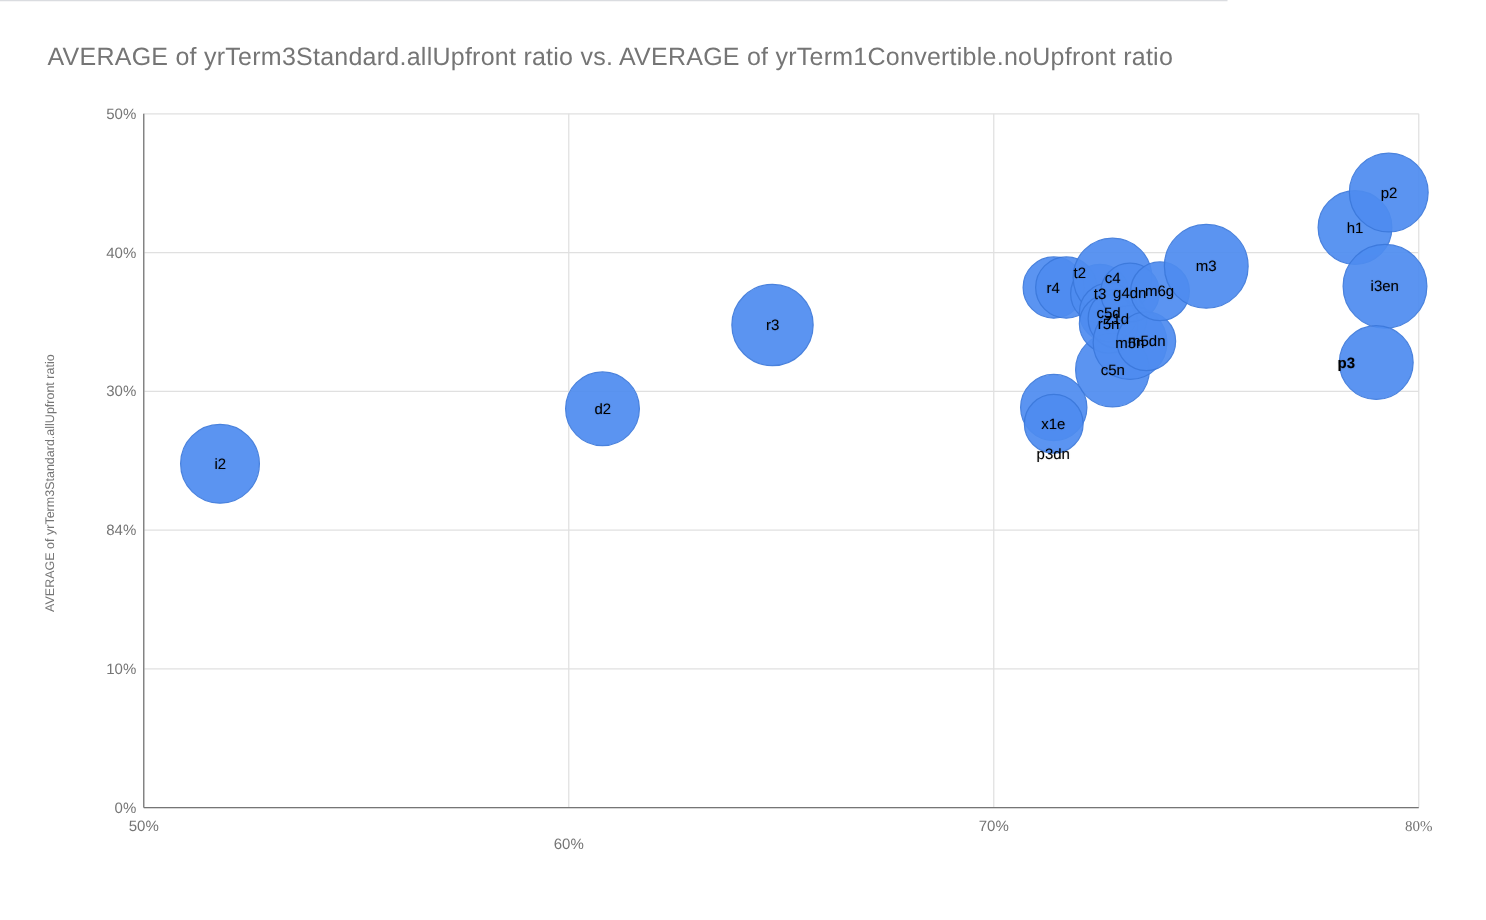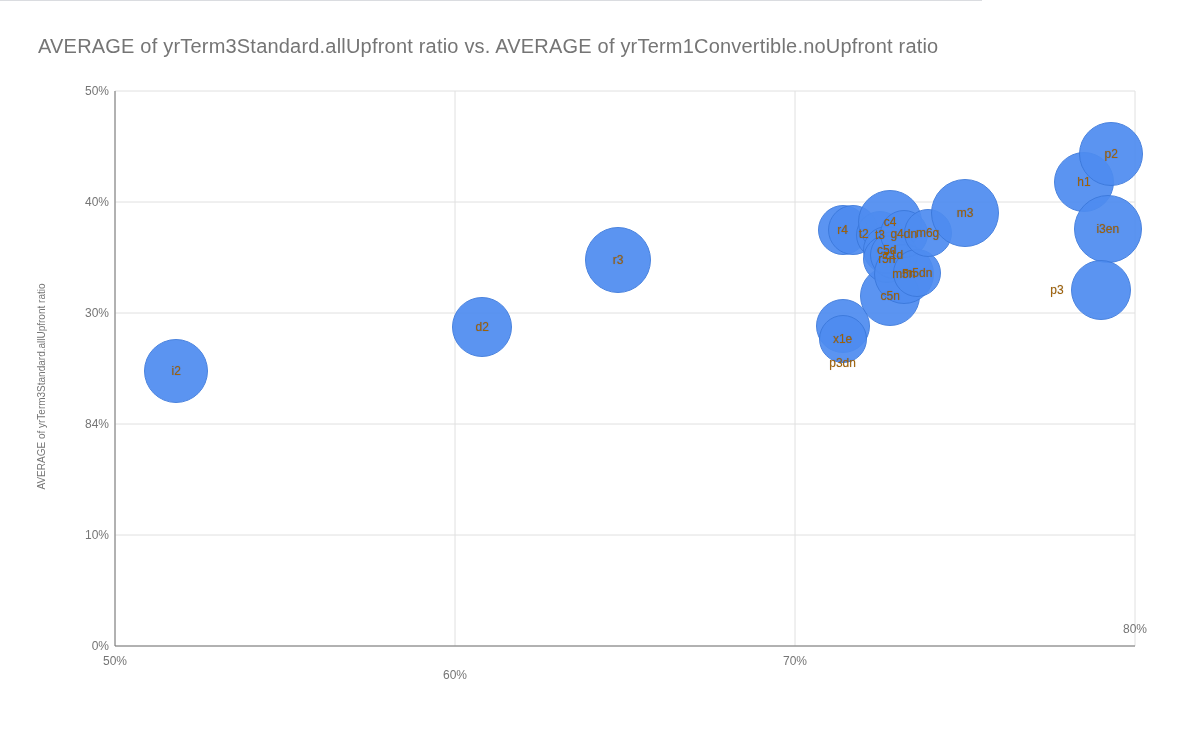--- a/index.html
+++ b/index.html
@@ -61,21 +61,21 @@
     position: absolute;
     border-radius: 50%;
     background: #4e8cf0;
     border: 1px solid #3b78db;
     opacity: 0.92;
     transform: translate(-50%, -50%);
   }
   .bubble-label {
     position: absolute;
     font-size: 12px;
-    color: #a16207;
+    color: #000000;
     transform: translate(-50%, -50%);
     white-space: nowrap;
     pointer-events: none;
     font-weight: 400;
     text-shadow: 0 0 1px rgba(0,0,0,0.3);
   }
   line.grid { stroke: #e0e0e0; stroke-width: 1; }
   line.axis { stroke: #757575; stroke-width: 1; }
 </style>
 </head>
@@ -96,21 +96,21 @@
         <line x1="30" y1="227" x2="1050" y2="227" class="grid"></line>
         <line x1="30" y1="116" x2="1050" y2="116" class="grid"></line>
         <line x1="30" y1="5" x2="1050" y2="5" class="grid"></line>
         <line x1="30" y1="5" x2="30" y2="560" class="axis"></line>
         <line x1="30" y1="560" x2="1050" y2="560" class="axis"></line>
       </svg>
     <div class="ylabel">AVERAGE of yrTerm3Standard.allUpfront ratio</div>
   <div class="xtick" style="left: 30px; top: 568px;">50%</div>
       <div class="xtick" style="left: 370px; top: 568px; margin-top: 14px;">60%</div>
       <div class="xtick" style="left: 710px; top: 568px;">70%</div>
-      <div class="xtick" style="left: 1050px; top: 536px;">80%</div>
+      <div class="xtick" style="left: 1050px; top: 568px; font-family: Liberation Serif, serif;">80%</div>
       <div class="ytick" style="left: -4px; width: 28px; top: 560px;">0%</div>
       <div class="ytick" style="left: -4px; width: 28px; top: 449px;">10%</div>
       <div class="ytick" style="left: -4px; width: 28px; top: 338px;">84%</div>
       <div class="ytick" style="left: -4px; width: 28px; top: 227px;">30%</div>
       <div class="ytick" style="left: -4px; width: 28px; top: 116px;">40%</div>
       <div class="ytick" style="left: -4px; width: 28px; top: 5px;">50%</div>
       <div class="bubble" style="width: 64px; height: 64px; left: 91.2px; top: 284.72px;"></div>
       <div class="bubble" style="width: 60px; height: 60px; left: 397.2px; top: 241.43px;"></div>
       <div class="bubble" style="width: 66px; height: 66px; left: 533.2px; top: 173.72px;"></div>
       <div class="bubble" style="width: 54px; height: 54px; left: 757.6px; top: 240.32px;"></div>
@@ -131,30 +131,30 @@
       <div class="bubble" style="width: 60px; height: 60px; left: 999px; top: 96.02px;"></div>
       <div class="bubble" style="width: 64px; height: 64px; left: 1026.2px; top: 68.27px;"></div>
       <div class="bubble" style="width: 68px; height: 68px; left: 1022.8px; top: 142.64px;"></div>
       <div class="bubble" style="width: 60px; height: 60px; left: 1016px; top: 203.69px;"></div>
       <div class="bubble-label" style="left: 91.2px; top: 284.72px;">i2</div>
       <div class="bubble-label" style="left: 397.2px; top: 241.43px;">d2</div>
       <div class="bubble-label" style="left: 533.2px; top: 173.72px; text-align: right;">r3</div>
       <div class="bubble-label" style="left: 757.6px; top: 240.32px; margin-top: 37px;">p3dn</div>
       <div class="bubble-label" style="left: 757.6px; top: 252.53px;">x1e</div>
       <div class="bubble-label" style="left: 757.6px; top: 143.75px;">r4</div>
-      <div class="bubble-label" style="left: 767.8px; top: 148px; padding-left: 22px;">t2</div>
+      <div class="bubble-label" style="left: 767.8px; top: 132px; padding-left: 22px;">t2</div>
       <div class="bubble-label" style="left: 805.2px; top: 210.35px;">c5n</div>
       <div class="bubble-label" style="left: 795px; top: 149.3px;">t3</div>
       <div class="bubble-label" style="left: 805.2px; top: 135.98px;">c4</div>
       <div class="bubble-label" style="left: 801.8px; top: 163.73px;">c5d</div>
       <div class="bubble-label" style="left: 801.8px; top: 172.61px;">r5n</div>
       <div class="bubble-label" style="left: 808.6px; top: 169.28px;">z1d</div>
       <div class="bubble-label" style="left: 818.8px; top: 188.15px;">m5n</div>
       <div class="bubble-label" style="left: 818.8px; top: 148.19px;">g4dn</div>
       <div class="bubble-label" style="left: 832.4px; top: 187.04px;">m5dn</div>
       <div class="bubble-label" style="left: 842.6px; top: 147.08px;">m6g</div>
       <div class="bubble-label" style="left: 880px; top: 127.1px;">m3</div>
       <div class="bubble-label" style="left: 999px; top: 96.02px;">h1</div>
       <div class="bubble-label" style="left: 1026.2px; top: 68.27px;">p2</div>
       <div class="bubble-label" style="left: 1022.8px; top: 142.64px;">i3en</div>
-      <div class="bubble-label" style="left: 972px; top: 203.69px;">p3</div>
+      <div class="bubble-label" style="left: 992px; top: 203.69px; font-weight: bold;">p3</div>
     </div>
 </div>
 
 </body></html>

